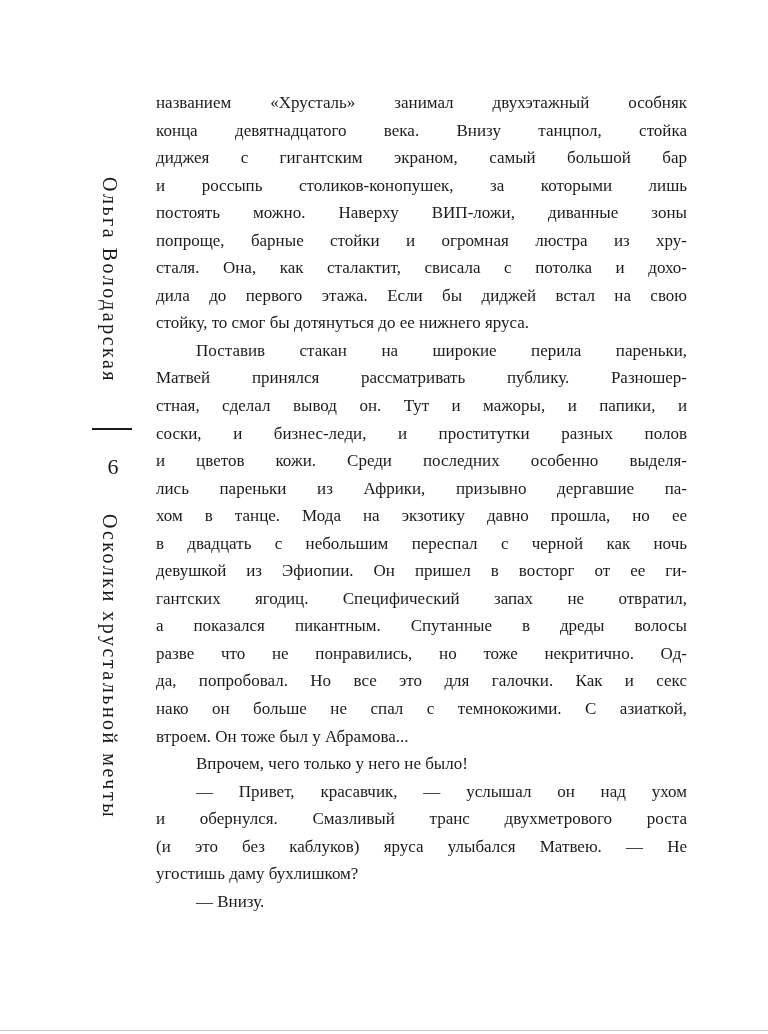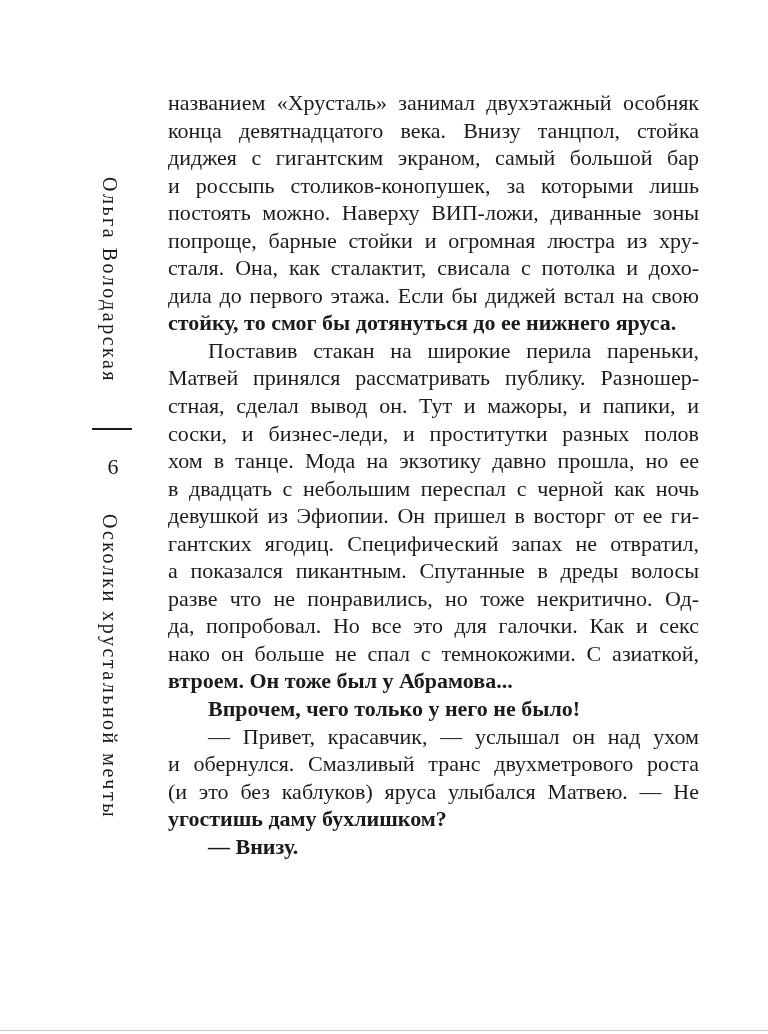--- a/index.html
+++ b/index.html
@@ -48,34 +48,33 @@
     left: 96px;
     top: 454px;
     width: 34px;
     text-align: center;
     font-size: 22px;
   }
 
   
   .text-block {
     position: absolute;
-    left: 168px;
+    left: 156px;
     top: 89px;
     width: 531px;
-    font-size: 22px;
+    font-size: 17px;
     line-height: 27.55px;
   }
   .para { margin: 0; }
   .line {
     text-align: justify;
     text-align-last: justify;
   }
   .line.final {
     text-align-last: left;
-    font-weight: bold;
   }
   .para.indent .line:first-child {
     text-indent: 40px;
   }
 
   
   .edge-line {
     position: absolute;
     left: 0;
     right: 0;
@@ -109,20 +108,22 @@
         <div class="line">попроще, барные стойки и огромная люстра из хру-</div>
         <div class="line">сталя. Она, как сталактит, свисала с потолка и дохо-</div>
         <div class="line">дила до первого этажа. Если бы диджей встал на свою</div>
         <div class="line final">стойку, то смог бы дотянуться до ее нижнего яруса.</div>
       </div>
       <div class="para indent">
         <div class="line">Поставив стакан на широкие перила пареньки,</div>
         <div class="line">Матвей принялся рассматривать публику. Разношер-</div>
         <div class="line">стная, сделал вывод он. Тут и мажоры, и папики, и</div>
         <div class="line">соски, и бизнес-леди, и проститутки разных полов</div>
+        <div class="line">и цветов кожи. Среди последних особенно выделя-</div>
+        <div class="line">лись пареньки из Африки, призывно дергавшие па-</div>
         <div class="line">хом в танце. Мода на экзотику давно прошла, но ее</div>
         <div class="line">в двадцать с небольшим переспал с черной как ночь</div>
         <div class="line">девушкой из Эфиопии. Он пришел в восторг от ее ги-</div>
         <div class="line">гантских ягодиц. Специфический запах не отвратил,</div>
         <div class="line">а показался пикантным. Спутанные в дреды волосы</div>
         <div class="line">разве что не понравились, но тоже некритично. Од-</div>
         <div class="line">да, попробовал. Но все это для галочки. Как и секс</div>
         <div class="line">нако он больше не спал с темнокожими. С азиаткой,</div>
         <div class="line final">втроем. Он тоже был у Абрамова...</div>
       </div>

